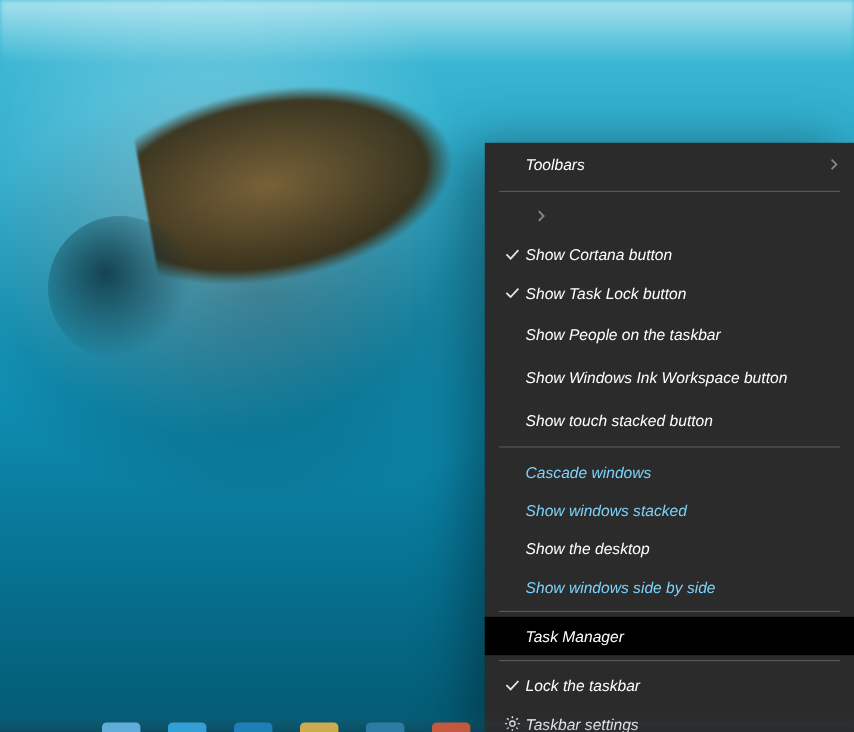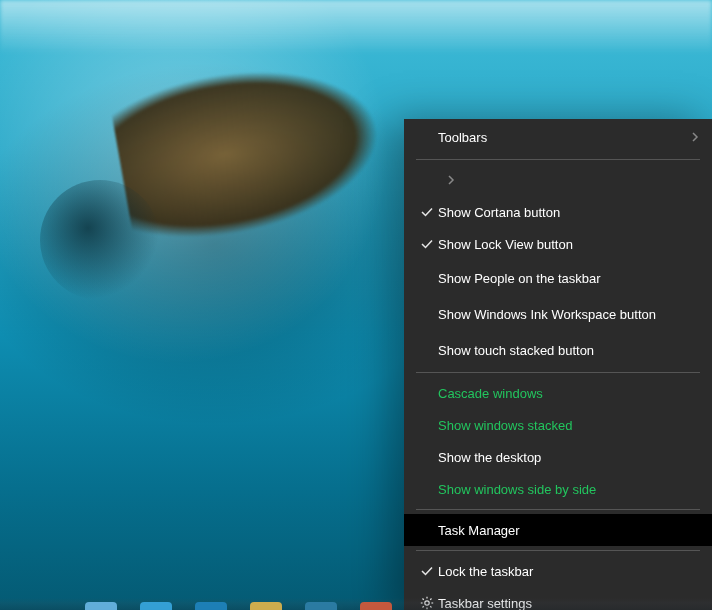--- a/index.html
+++ b/index.html
@@ -47,31 +47,32 @@
   }
   .menu-item {
     display: flex;
     align-items: center;
     height: 32px;
     padding: 0 12px 0 12px;
     cursor: default;
     white-space: nowrap;
   }
   .menu-item.tall { height: 36px; }
-  .menu-item.disabled { color: #22c55e; }
+  .menu-item.disabled { color: #7dd3fc; }
   .menu-item.highlight { background: #000000; }
   .menu-item .icon-slot {
     width: 22px;
     display: flex;
     align-items: center;
     justify-content: center;
     flex: 0 0 22px;
   }
   .menu-item .label {
     flex: 1 1 auto;
+    font-style: italic;
   }
   .menu-item .arrow-slot {
     width: 18px;
     flex: 0 0 18px;
     display: flex;
     align-items: center;
     justify-content: flex-end;
   }
   .separator {
     height: 1px;
@@ -137,21 +138,21 @@
     <span class="label">Show Cortana button</span>
     <span class="arrow-slot"></span>
   </div>
 
   <div class="menu-item">
     <span class="icon-slot">
       <svg width="14" height="14" viewBox="0 0 14 14">
           <polyline class="check-icon" points="2,7 5.5,10.5 12,3.5"></polyline>
         </svg>
     </span>
-    <span class="label">Show Lock View button</span>
+    <span class="label">Show Task Lock button</span>
     <span class="arrow-slot"></span>
   </div>
 
   <div class="menu-item tall">
     <span class="icon-slot"></span>
     <span class="label">Show People on the taskbar</span>
     <span class="arrow-slot"></span>
   </div>
 
   <div class="menu-item tall">

